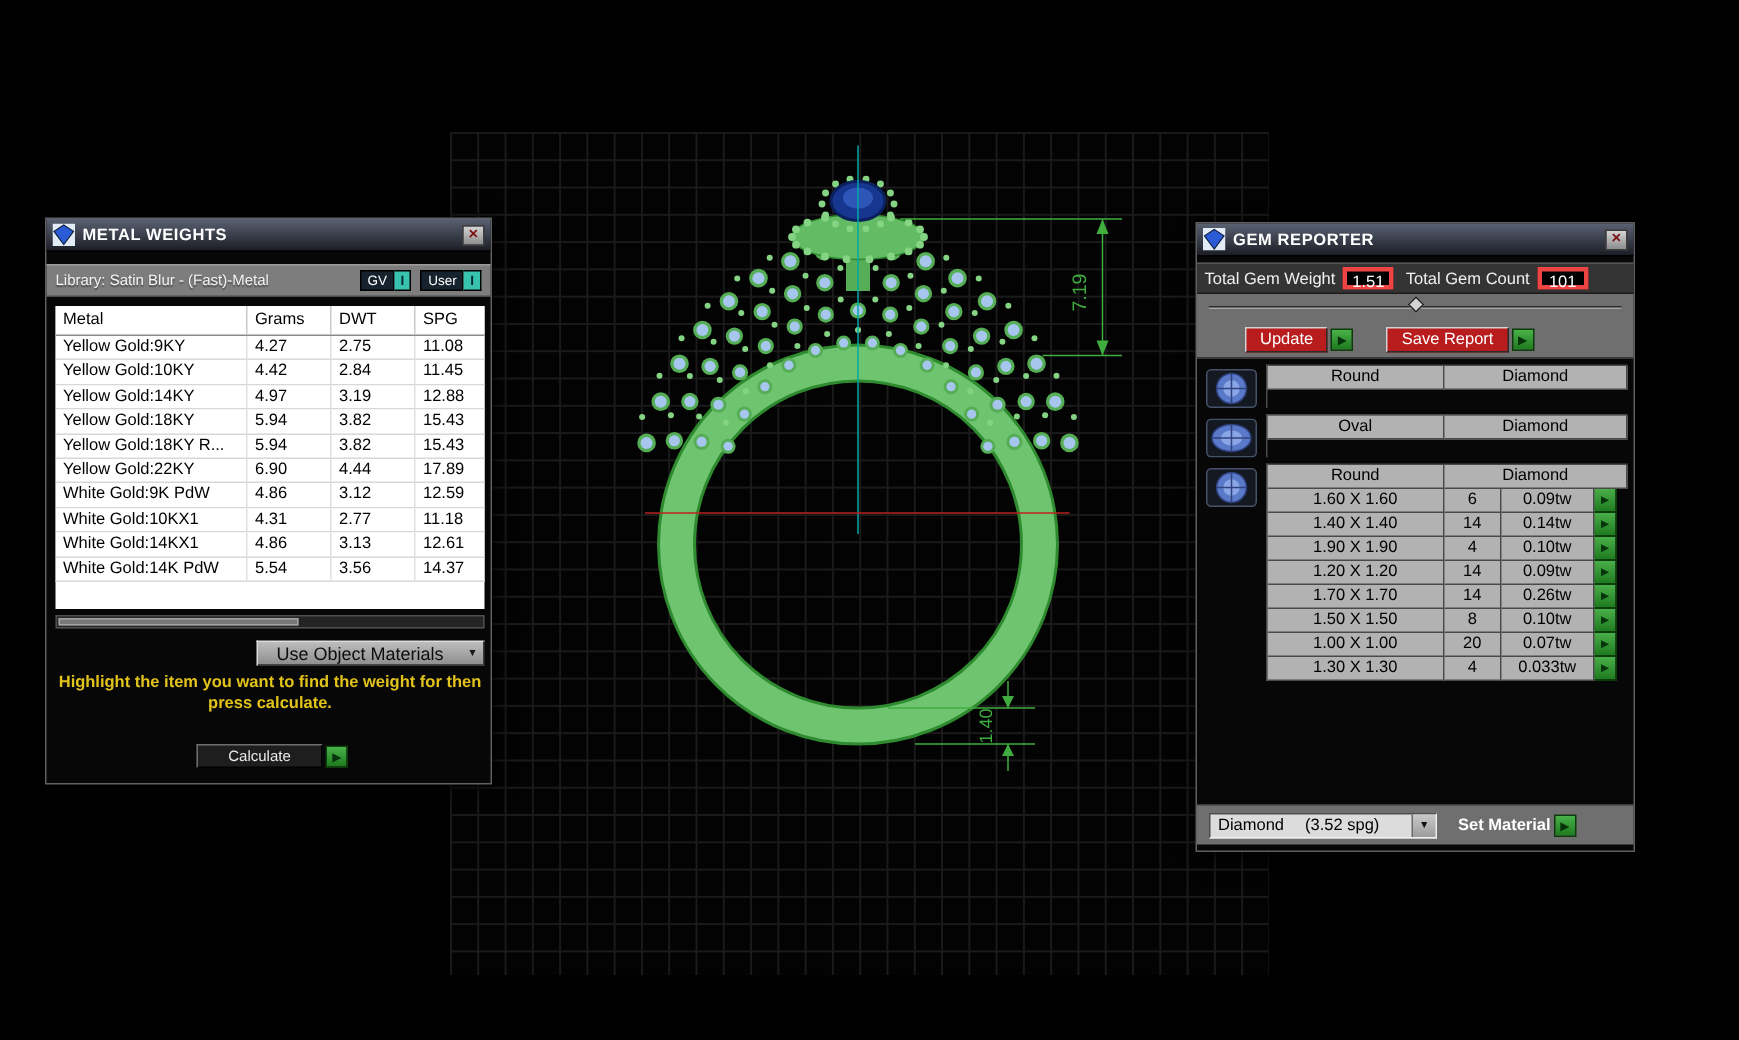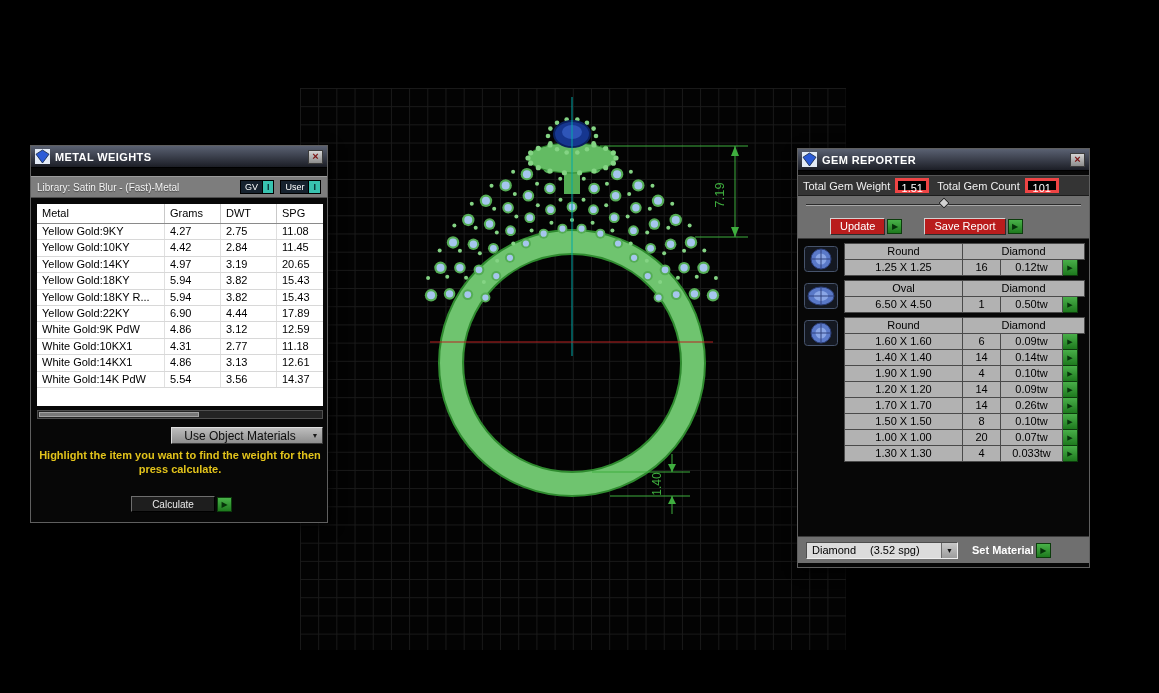--- a/index.html
+++ b/index.html
@@ -399,21 +399,21 @@
             <div class="mrow">
               <div class="mcell c-metal">Yellow Gold:10KY</div>
               <div class="mcell c-grams">4.42</div>
               <div class="mcell c-dwt">2.84</div>
               <div class="mcell c-spg">11.45</div>
             </div>
             <div class="mrow">
               <div class="mcell c-metal">Yellow Gold:14KY</div>
               <div class="mcell c-grams">4.97</div>
               <div class="mcell c-dwt">3.19</div>
-              <div class="mcell c-spg">20.65</div>
+              <div class="mcell c-spg">12.88</div>
             </div>
             <div class="mrow">
               <div class="mcell c-metal">Yellow Gold:18KY</div>
               <div class="mcell c-grams">5.94</div>
               <div class="mcell c-dwt">3.82</div>
               <div class="mcell c-spg">15.43</div>
             </div>
             <div class="mrow">
               <div class="mcell c-metal">Yellow Gold:18KY R...</div>
               <div class="mcell c-grams">5.94</div>
@@ -509,49 +509,37 @@
               <rect x="0.5" y="0.5" width="33" height="25" rx="3" fill="#141821" stroke="#46536b"></rect>
               <ellipse cx="17" cy="13" rx="10" ry="10" fill="#5a79c8" stroke="#2c3f7a"></ellipse>
               <ellipse cx="17" cy="13" rx="5.5" ry="5.5" fill="#8aa6e6"></ellipse>
               <path d="M17 3 L17 23 M7 13 L27 13" stroke="#31437f" stroke-width="1" fill="none"></path>
             </svg>
           </div>
           <div class="gtable">
             <div class="grow">
               <div class="gcell gc-shape">Round</div>
               <div class="gcell gc-mat">Diamond</div>
-            </div>
-            <div class="grow">
-              <div class="gcell gc-size">1.25 X 1.25</div>
-              <div class="gcell gc-count">16</div>
-              <div class="gcell gc-weight">0.12tw</div>
-              <div class="gcell gc-arrow">▶</div>
             </div>
           </div>
         </div>
         <div class="ggroup">
           <div class="gicon">
             <svg width="34" height="26" viewBox="0 0 34 26">
               <rect x="0.5" y="0.5" width="33" height="25" rx="3" fill="#141821" stroke="#46536b"></rect>
               <ellipse cx="17" cy="13" rx="13" ry="9" fill="#5a79c8" stroke="#2c3f7a"></ellipse>
               <ellipse cx="17" cy="13" rx="7.15" ry="4.95" fill="#8aa6e6"></ellipse>
               <path d="M17 4 L17 22 M4 13 L30 13" stroke="#31437f" stroke-width="1" fill="none"></path>
             </svg>
           </div>
           <div class="gtable">
             <div class="grow">
               <div class="gcell gc-shape">Oval</div>
               <div class="gcell gc-mat">Diamond</div>
             </div>
-            <div class="grow">
-              <div class="gcell gc-size">6.50 X 4.50</div>
-              <div class="gcell gc-count">1</div>
-              <div class="gcell gc-weight">0.50tw</div>
-              <div class="gcell gc-arrow">▶</div>
-            </div>
           </div>
         </div>
         <div class="ggroup">
           <div class="gicon">
             <svg width="34" height="26" viewBox="0 0 34 26">
               <rect x="0.5" y="0.5" width="33" height="25" rx="3" fill="#141821" stroke="#46536b"></rect>
               <ellipse cx="17" cy="13" rx="10" ry="10" fill="#5a79c8" stroke="#2c3f7a"></ellipse>
               <ellipse cx="17" cy="13" rx="5.5" ry="5.5" fill="#8aa6e6"></ellipse>
               <path d="M17 3 L17 23 M7 13 L27 13" stroke="#31437f" stroke-width="1" fill="none"></path>
             </svg>

